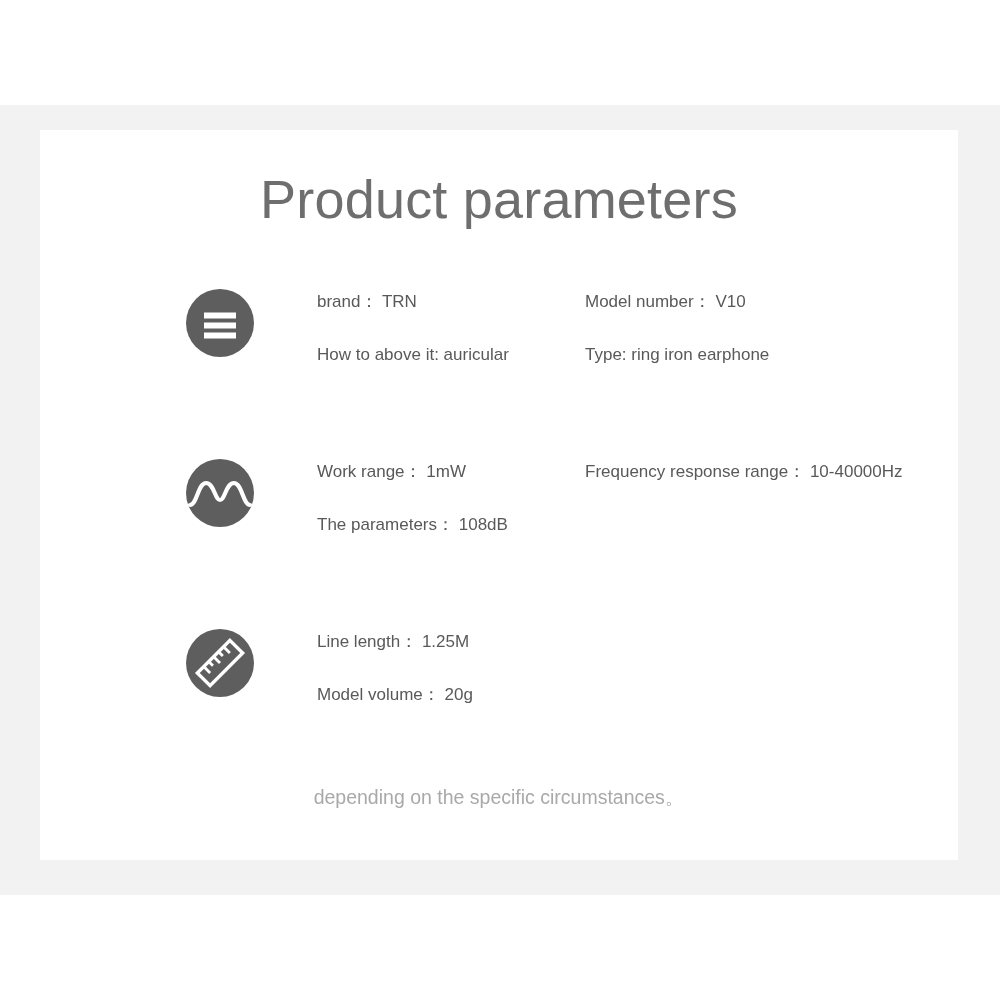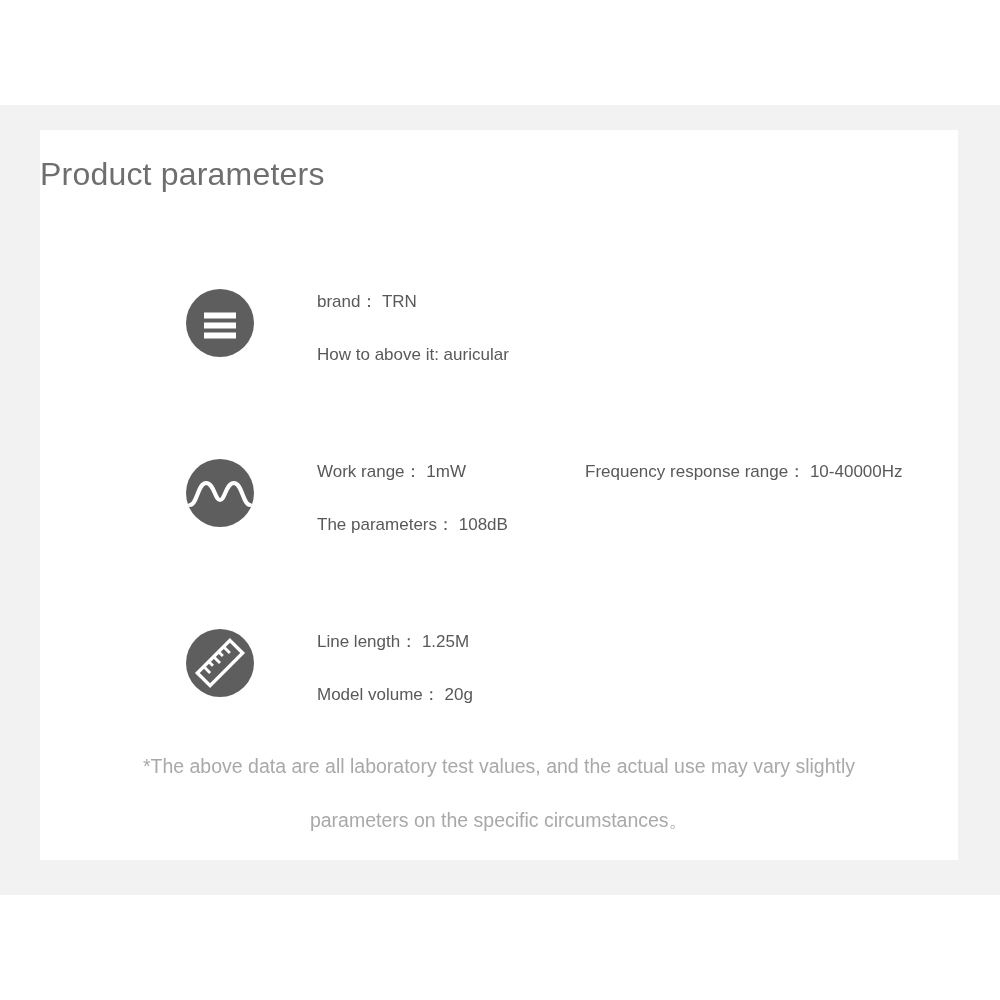--- a/index.html
+++ b/index.html
@@ -31,24 +31,24 @@
     top: 130px;
     width: 918px;
     height: 730px;
     background: #ffffff;
     overflow: hidden;
   }
 
   .page-title {
     position: absolute;
     left: 0px;
-    top: 26px;
+    top: 38px;
     width: 918px;
-    text-align: left;
-    font-size: 32px;
+    text-align: center;
+    font-size: 54px;
     font-weight: 400;
     color: #6e6e6e;
     letter-spacing: 0.2px;
     white-space: nowrap;
   }
 
   .spec-row {
     position: absolute;
     left: 0px;
     width: 918px;
@@ -127,23 +127,25 @@
     <div class="spec-icon">
       <svg width="68" height="68" viewBox="0 0 68 68" aria-hidden="true">
         <rect x="18" y="23.5" width="32" height="6" fill="#ffffff"></rect>
         <rect x="18" y="33.5" width="32" height="6" fill="#ffffff"></rect>
         <rect x="18" y="43.5" width="32" height="6" fill="#ffffff"></rect>
       </svg>
     </div>
     <div class="spec-text">
       <div class="spec-line l0">
         <span class="spec-cell col-left">brand： TRN</span>
+        <span class="spec-cell col-right">Model number： V10</span>
       </div>
       <div class="spec-line l1">
         <span class="spec-cell col-left">How to above it: auricular</span>
+        <span class="spec-cell col-right">Type: ring iron earphone</span>
       </div>
     </div>
   </div>
 
   <div class="spec-row r1">
     <div class="spec-icon">
       <svg width="68" height="68" viewBox="0 0 68 68" aria-hidden="true">
         <path d="M4 46 C11 46 12 24 20 24 C28 24 29 41 34 41 C39 41 40 24 48 24 C56 24 57 46 64 46" fill="none" stroke="#ffffff" stroke-width="4.2" stroke-linecap="round" stroke-linejoin="round"></path>
       </svg>
     </div>
@@ -176,17 +178,16 @@
         <span class="spec-cell col-left">Line length： 1.25M</span>
       </div>
       <div class="spec-line l1">
         <span class="spec-cell col-left">Model volume： 20g</span>
         <span class="spec-cell col-right"></span>
       </div>
     </div>
   </div>
 
   <div class="footnote">
-    <span class="footnote-line fl0">*The above data are all laboratory test values, and the actual use may vary slightly</span>
-    <span class="footnote-line fl1">parameters on the specific circumstances。</span>
+    <span class="footnote-line fl1">depending on the specific circumstances。</span>
   </div>
 
 </div>
 
 </body></html>

